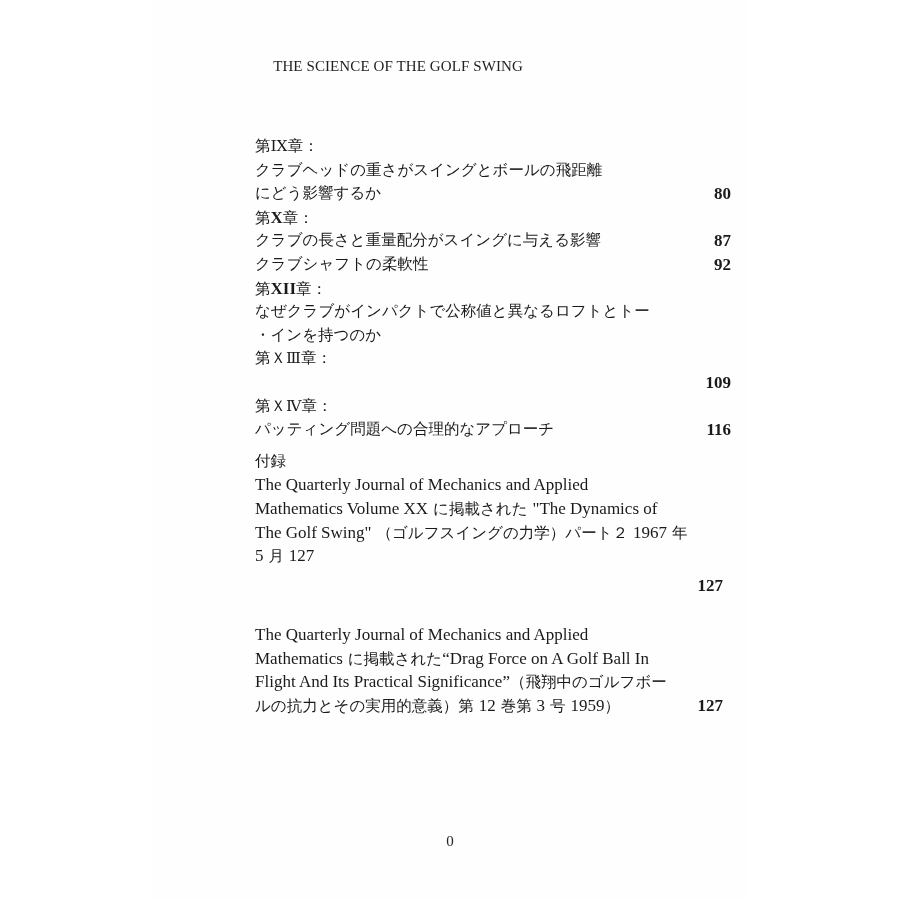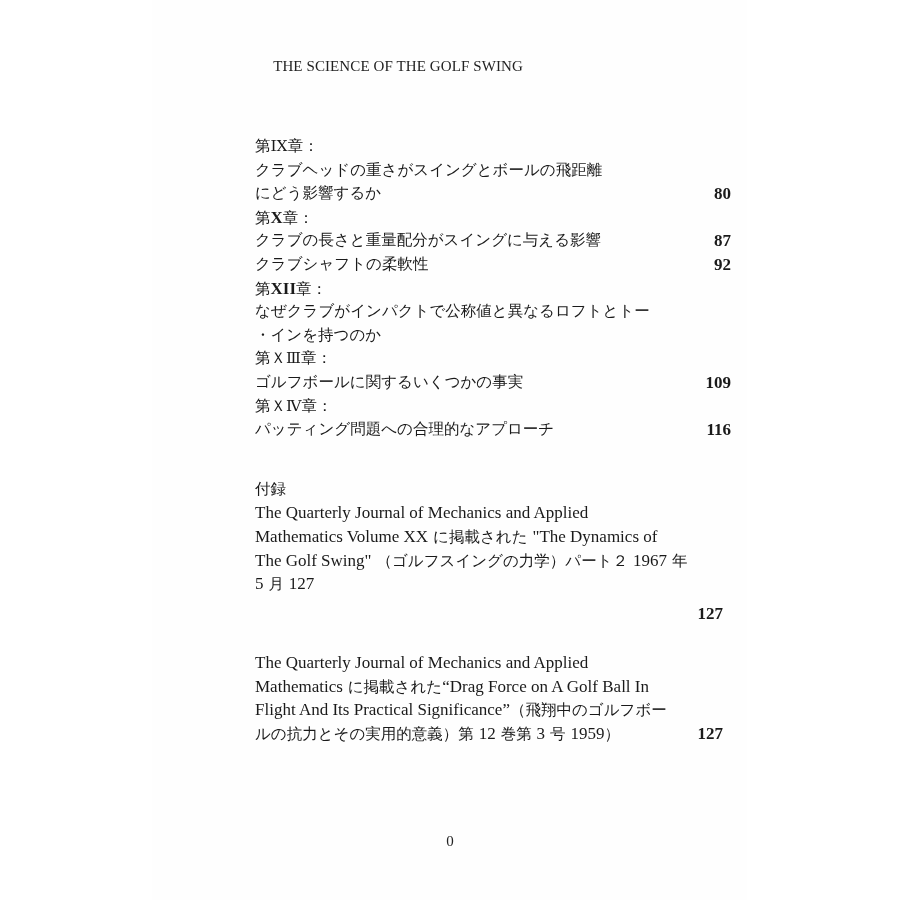--- a/index.html
+++ b/index.html
@@ -61,28 +61,28 @@
 
   <div class="line">
     <span>第</span><span class="bold">XII</span><span>章：</span>
   </div>
   <div class="line"><span>なぜクラブがインパクトで公称値と異なるロフトとトー</span></div>
   <div class="line"><span>・インを持つのか</span></div>
 
   <div class="line">
     <span>第</span><span>ＸⅢ</span><span>章：</span>
   </div>
-  <div class="line"><span>ゴルフボールに関するいくつかの事実</span><span class="pg">109</span></div>
+  <div class="line"><span class="pg">109</span></div>
 
   <div class="line">
     <span>第</span><span>ＸⅣ</span><span>章：</span>
   </div>
   <div class="line"><span>パッティング問題への合理的なアプローチ</span><span class="pg">116</span></div>
 
-  <div class="line appendix-title" style="margin-top:36px;"><span>付録</span></div>
+  <div class="line appendix-title" style="margin-top:8px;"><span>付録</span></div>
 
   <div class="app">
     <div class="line"><span class="en">The Quarterly Journal of Mechanics and Applied</span></div>
     <div class="line"><span class="en">Mathematics Volume XX</span><span> に掲載された </span><span class="en">"The Dynamics of</span></div>
     <div class="line"><span class="en">The Golf Swing"</span><span> （ゴルフスイングの力学）パート２ </span><span class="en">1967</span><span> 年</span></div>
     <div class="line"><span class="en">5</span><span> 月 </span><span class="en">127</span></div>
     <div class="app-pg-line">
         <span class="pg">127</span>
       </div>
   </div>

